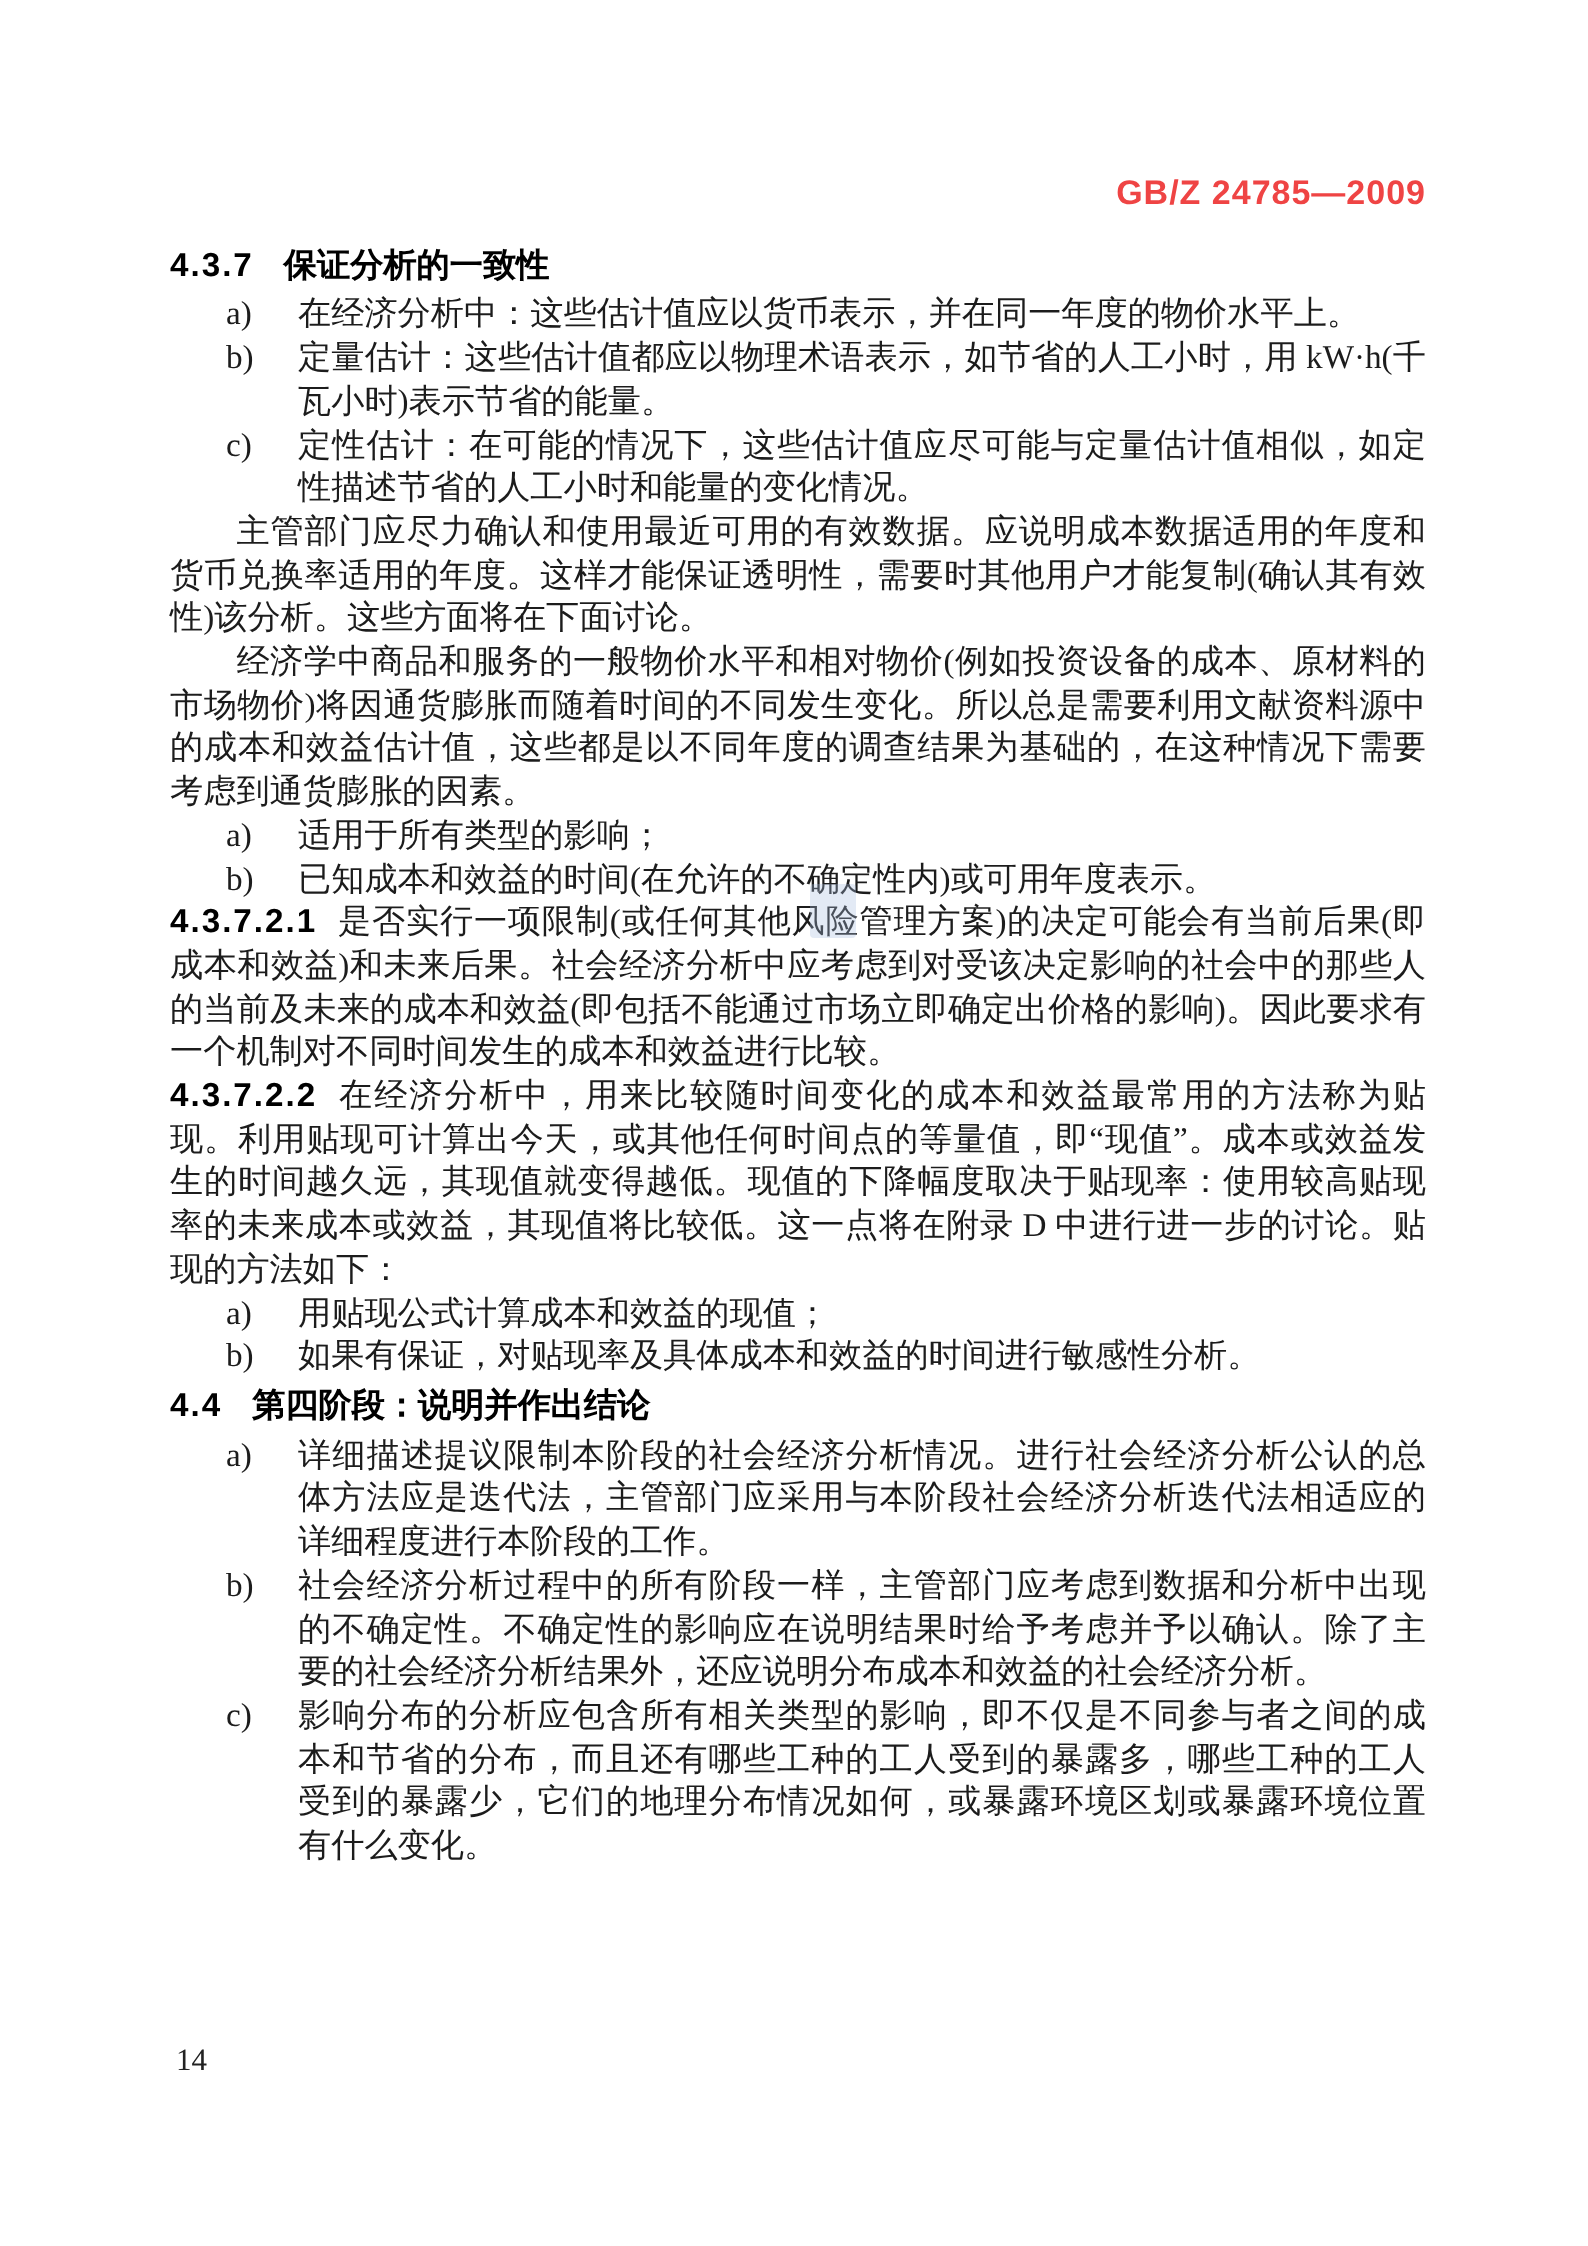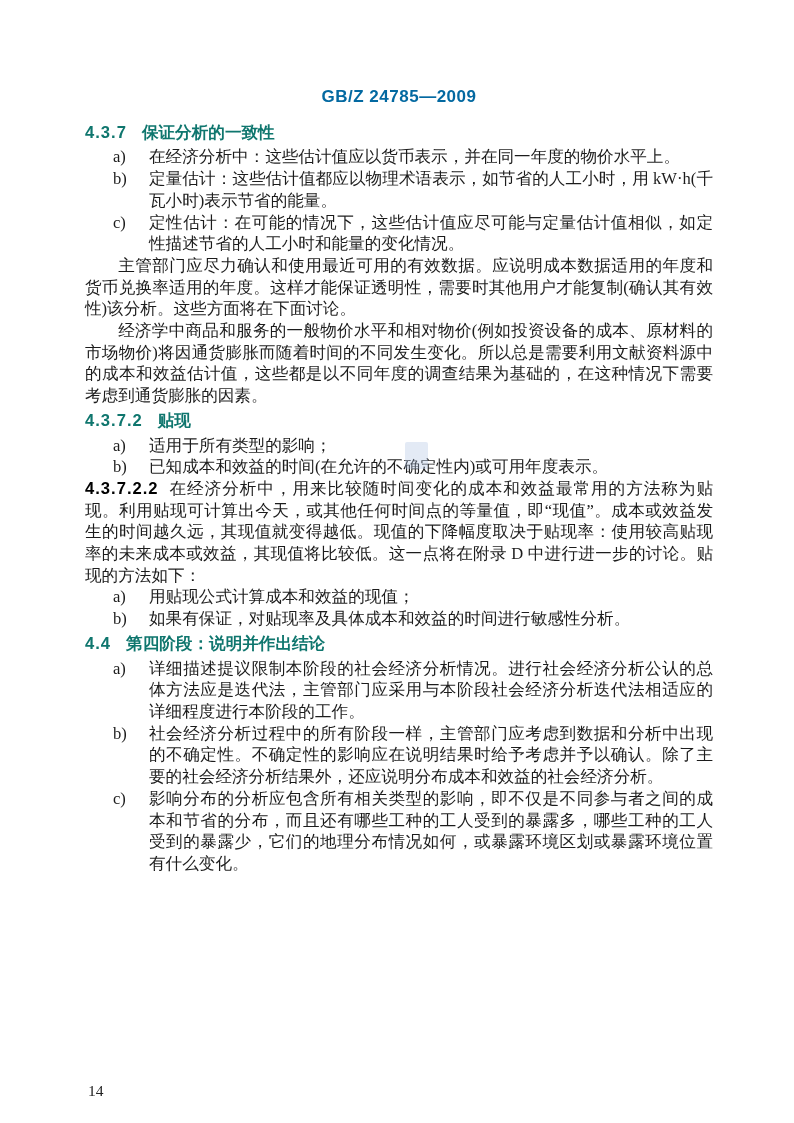--- a/index.html
+++ b/index.html
@@ -17,52 +17,52 @@
     left:85px;top:86px;
     width:628px;
     font-size:16.6px;
     line-height:21.7px;
     text-align:justify;
   }
   .doc-header{
     font-family:"Liberation Sans","DejaVu Sans",sans-serif;
     font-weight:bold;
     font-size:17px;
-    color:#0369a1;
+    color:#ef4444;
     letter-spacing:.5px;
     margin:0 0 14px 0;
-    text-align:center;
+    text-align:right;
   }
   h2.sec{
     font-family:"Liberation Sans","DejaVu Sans",sans-serif;
     font-weight:bold;
     font-size:16.6px;
     line-height:21.7px;
-    color:#0f766e;
+    color:#000000;
     margin:3px 0 3px 0;
     text-align:left;
   }
   h2.sec .num{margin-right:15px;letter-spacing:1px;}
   p{margin:0;}
   p.ind{text-indent:2em;}
   .clause{margin:0;}
   .clause .cnum{
     font-family:"Liberation Sans","DejaVu Sans",sans-serif;
     font-weight:bold;
     letter-spacing:1px;
     margin-right:10px;
     color:#000;
   }
   .list{margin:0;}
   .li{display:flex;margin-left:28px;}
   .li .lbl{flex:none;width:36px;}
   .li .txt{flex:1;text-align:justify;}
   .pageno{
     position:absolute;
-    left:88px;top:1082px;
+    left:88px;top:1022px;
     font-size:15.5px;
     color:#222;
     font-family:"Liberation Serif","DejaVu Serif",serif;
   }
   .artifact{
     position:absolute;
     left:405px;top:442px;
     width:23px;height:27px;
     background:rgba(168,190,224,0.32);
     border-radius:2px;
@@ -95,36 +95,36 @@
         <span class="lbl">c)</span>
         <span class="txt">定性估计：在可能的情况下，这些估计值应尽可能与定量估计值相似，如定性描述节省的人工小时和能量的变化情况。</span>
       </div>
     </div>
 
     <p class="ind">主管部门应尽力确认和使用最近可用的有效数据。应说明成本数据适用的年度和货币兑换率适用的年度。这样才能保证透明性，需要时其他用户才能复制(确认其有效性)该分析。这些方面将在下面讨论。</p>
 
 
     <p class="ind">经济学中商品和服务的一般物价水平和相对物价(例如投资设备的成本、原材料的市场物价)将因通货膨胀而随着时间的不同发生变化。所以总是需要利用文献资料源中的成本和效益估计值，这些都是以不同年度的调查结果为基础的，在这种情况下需要考虑到通货膨胀的因素。</p>
 
-    <h2 class="sec">
-      <span class="num">4.3.7.2</span><span>贴现</span>
-    </h2>
 
 
     <div class="list">
       <div class="li">
         <span class="lbl">a)</span>
         <span class="txt">适用于所有类型的影响；</span>
       </div>
       <div class="li">
         <span class="lbl">b)</span>
         <span class="txt">已知成本和效益的时间(在允许的不确定性内)或可用年度表示。</span>
       </div>
     </div>
 
+    <p class="clause">
+      <span class="cnum">4.3.7.2.1</span><span>是否实行一项限制(或任何其他风险管理方案)的决定可能会有当前后果(即成本和效益)和未来后果。社会经济分析中应考虑到对受该决定影响的社会中的那些人的当前及未来的成本和效益(即包括不能通过市场立即确定出价格的影响)。因此要求有一个机制对不同时间发生的成本和效益进行比较。</span>
+    </p>
 
     <p class="clause">
       <span class="cnum">4.3.7.2.2</span><span>在经济分析中，用来比较随时间变化的成本和效益最常用的方法称为贴现。利用贴现可计算出今天，或其他任何时间点的等量值，即“现值”。成本或效益发生的时间越久远，其现值就变得越低。现值的下降幅度取决于贴现率：使用较高贴现率的未来成本或效益，其现值将比较低。这一点将在附录 D 中进行进一步的讨论。贴现的方法如下：</span>
     </p>
 
     <div class="list">
       <div class="li">
         <span class="lbl">a)</span>
         <span class="txt">用贴现公式计算成本和效益的现值；</span>
       </div>

